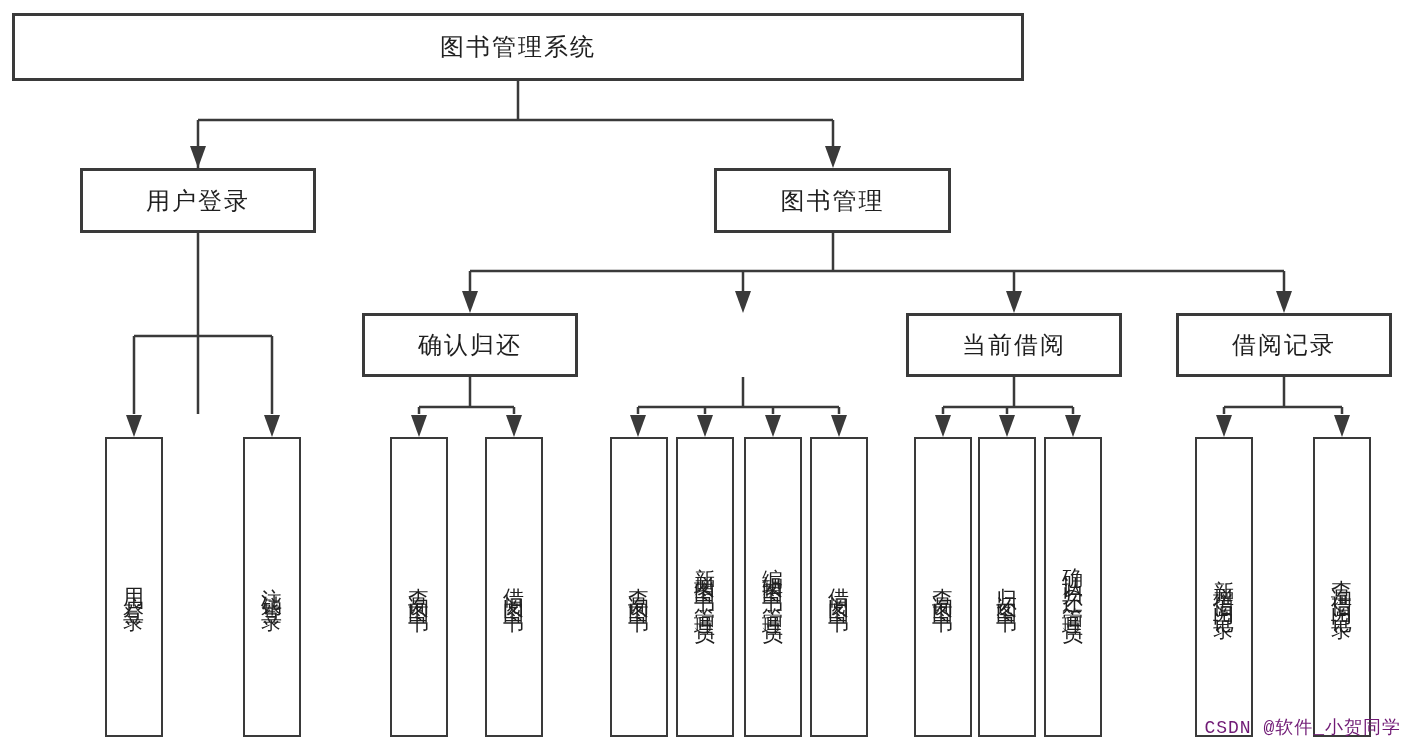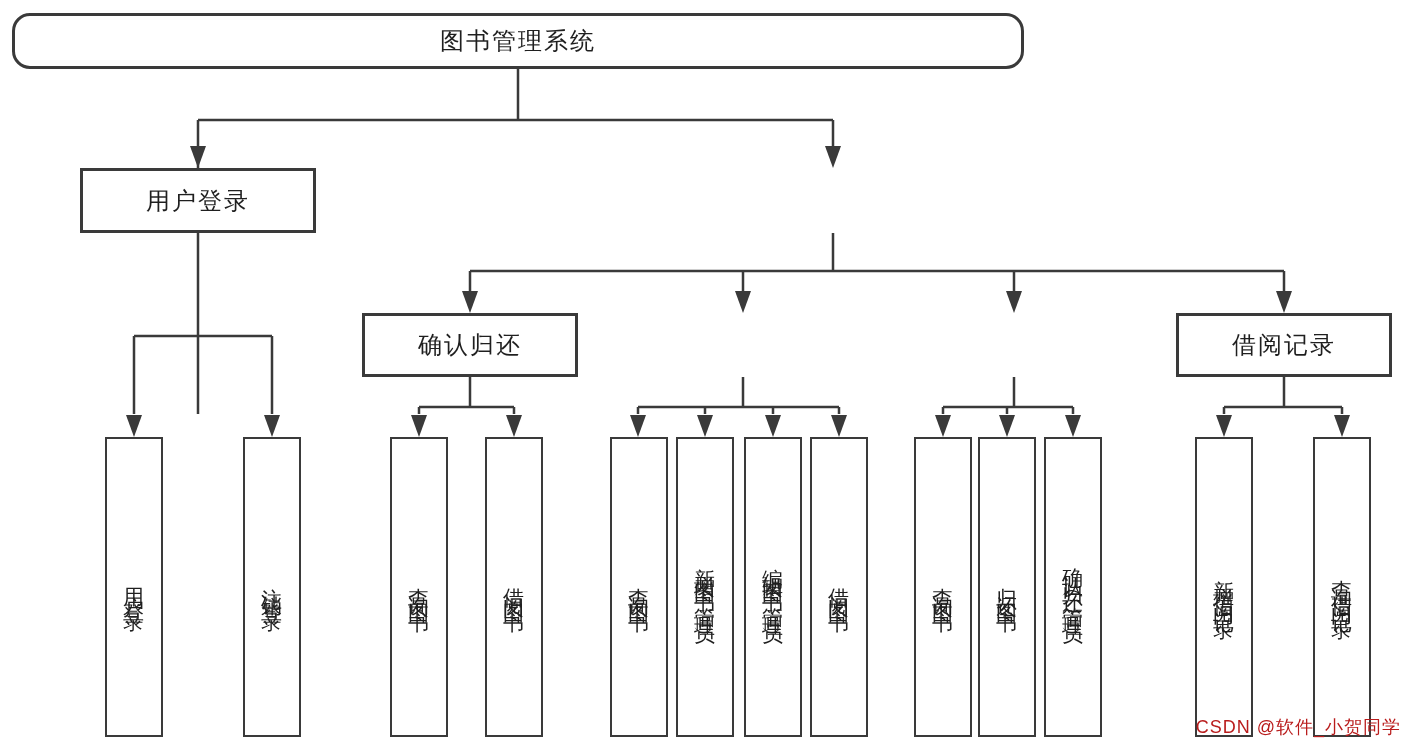--- a/index.html
+++ b/index.html
@@ -22,42 +22,43 @@
     box-sizing: border-box;
     border: 3px solid #3a3a3a;
     background: #ffffff;
     color: #1f1f1f;
     display: flex;
     align-items: center;
     justify-content: center;
     text-align: center;
   }
   .box.h { font-size: 24px; letter-spacing: 2px; }
-  .box.root { left: 12px; top: 13px; width: 1012px; height: 56px; border-radius: 18px; }
+  .box.root { left: 12px; top: 13px; width: 1012px; height: 68px; }
   .box.l2-left  { left: 80px;  top: 168px; width: 236px; height: 65px; }
   .box.l2-right { left: 714px; top: 168px; width: 237px; height: 65px; }
   .box.l3 { top: 313px; width: 216px; height: 64px; }
   .box.leaf {
     top: 437px;
     width: 58px;
     height: 300px;
     border-width: 2.5px;
     writing-mode: vertical-rl;
     font-size: 21px;
     letter-spacing: 8px;
     line-height: 1;
   }
   .watermark {
     position: absolute;
     right: 4px;
     top: 715px;
     font-size: 18px;
     letter-spacing: 1px;
-    color: #b91c1c;
+    color: #701a75;
     white-space: nowrap;
+    font-family: Liberation Mono, monospace;
   }
 </style>
 </head>
 <body>
 
 <div class="canvas">
 
   <svg class="connectors" id="connectors" viewBox="0 0 1405 747" xmlns="http://www.w3.org/2000/svg">
     <path fill="none" stroke="#3a3a3a" stroke-width="2.5" d="M518 69 V120 M198 120 H833 M198 120 V414
              M833 120 V150
@@ -84,22 +85,24 @@
       <polygon points="943,437 935,415 951,415" fill="#3a3a3a"></polygon>
       <polygon points="1007,437 999,415 1015,415" fill="#3a3a3a"></polygon>
       <polygon points="1073,437 1065,415 1081,415" fill="#3a3a3a"></polygon>
       <polygon points="1224,437 1216,415 1232,415" fill="#3a3a3a"></polygon>
       <polygon points="1342,437 1334,415 1350,415" fill="#3a3a3a"></polygon>
     </svg>
 
   <div class="box h root">图书管理系统</div>
 
   <div class="box h l2-left">用户登录</div>
+  <div class="box h l2-right">图书管理</div>
 
   <div class="box h l3" style="left:362px">确认归还</div>
+  <div class="box h l3" style="left:906px">当前借阅</div>
   <div class="box h l3" style="left:1176px">借阅记录</div>
 
   <div class="box leaf" style="left:105px">用户登录</div>
   <div class="box leaf" style="left:243px">注销登录</div>
 
   <div class="box leaf" style="left:390px">查询图书</div>
   <div class="box leaf" style="left:485px">借阅图书</div>
 
   <div class="box leaf" style="left:610px">查询图书</div>
   <div class="box leaf" style="left:676px">新增图书（管理员）</div>

